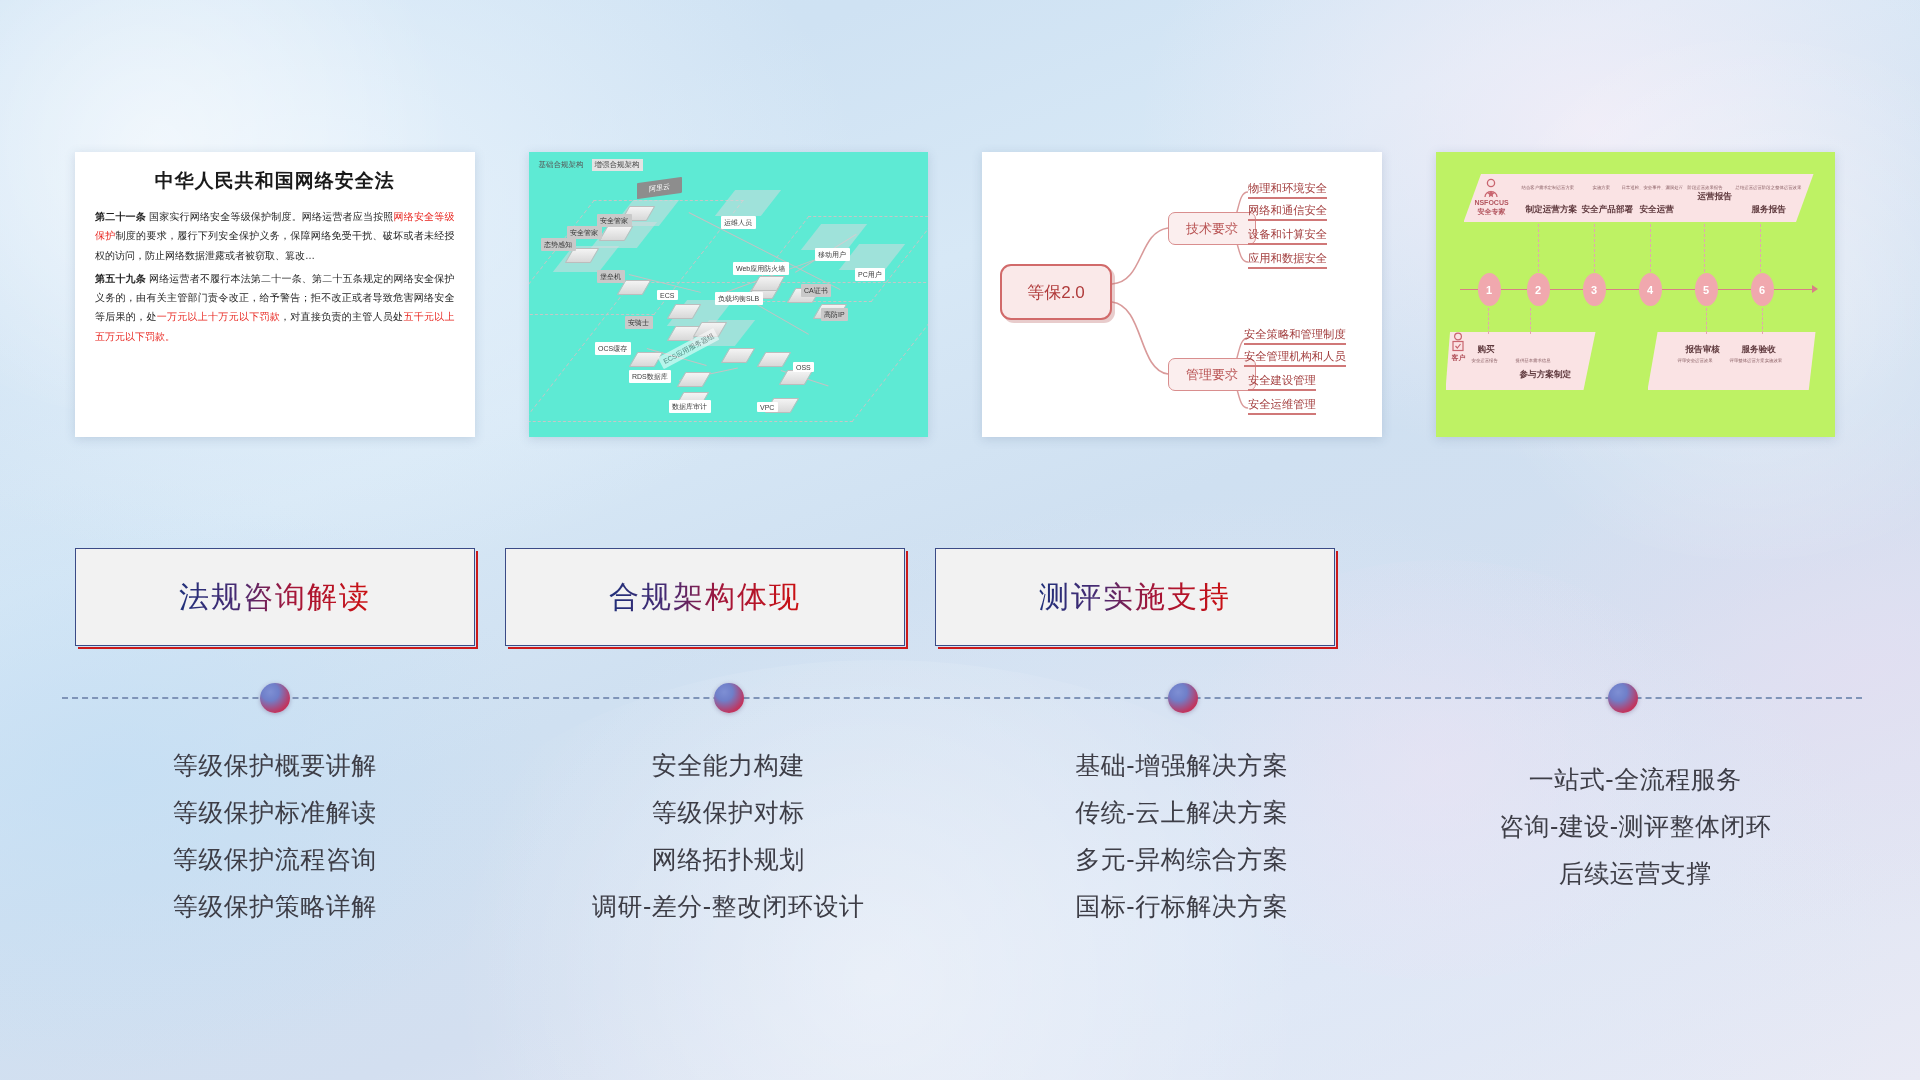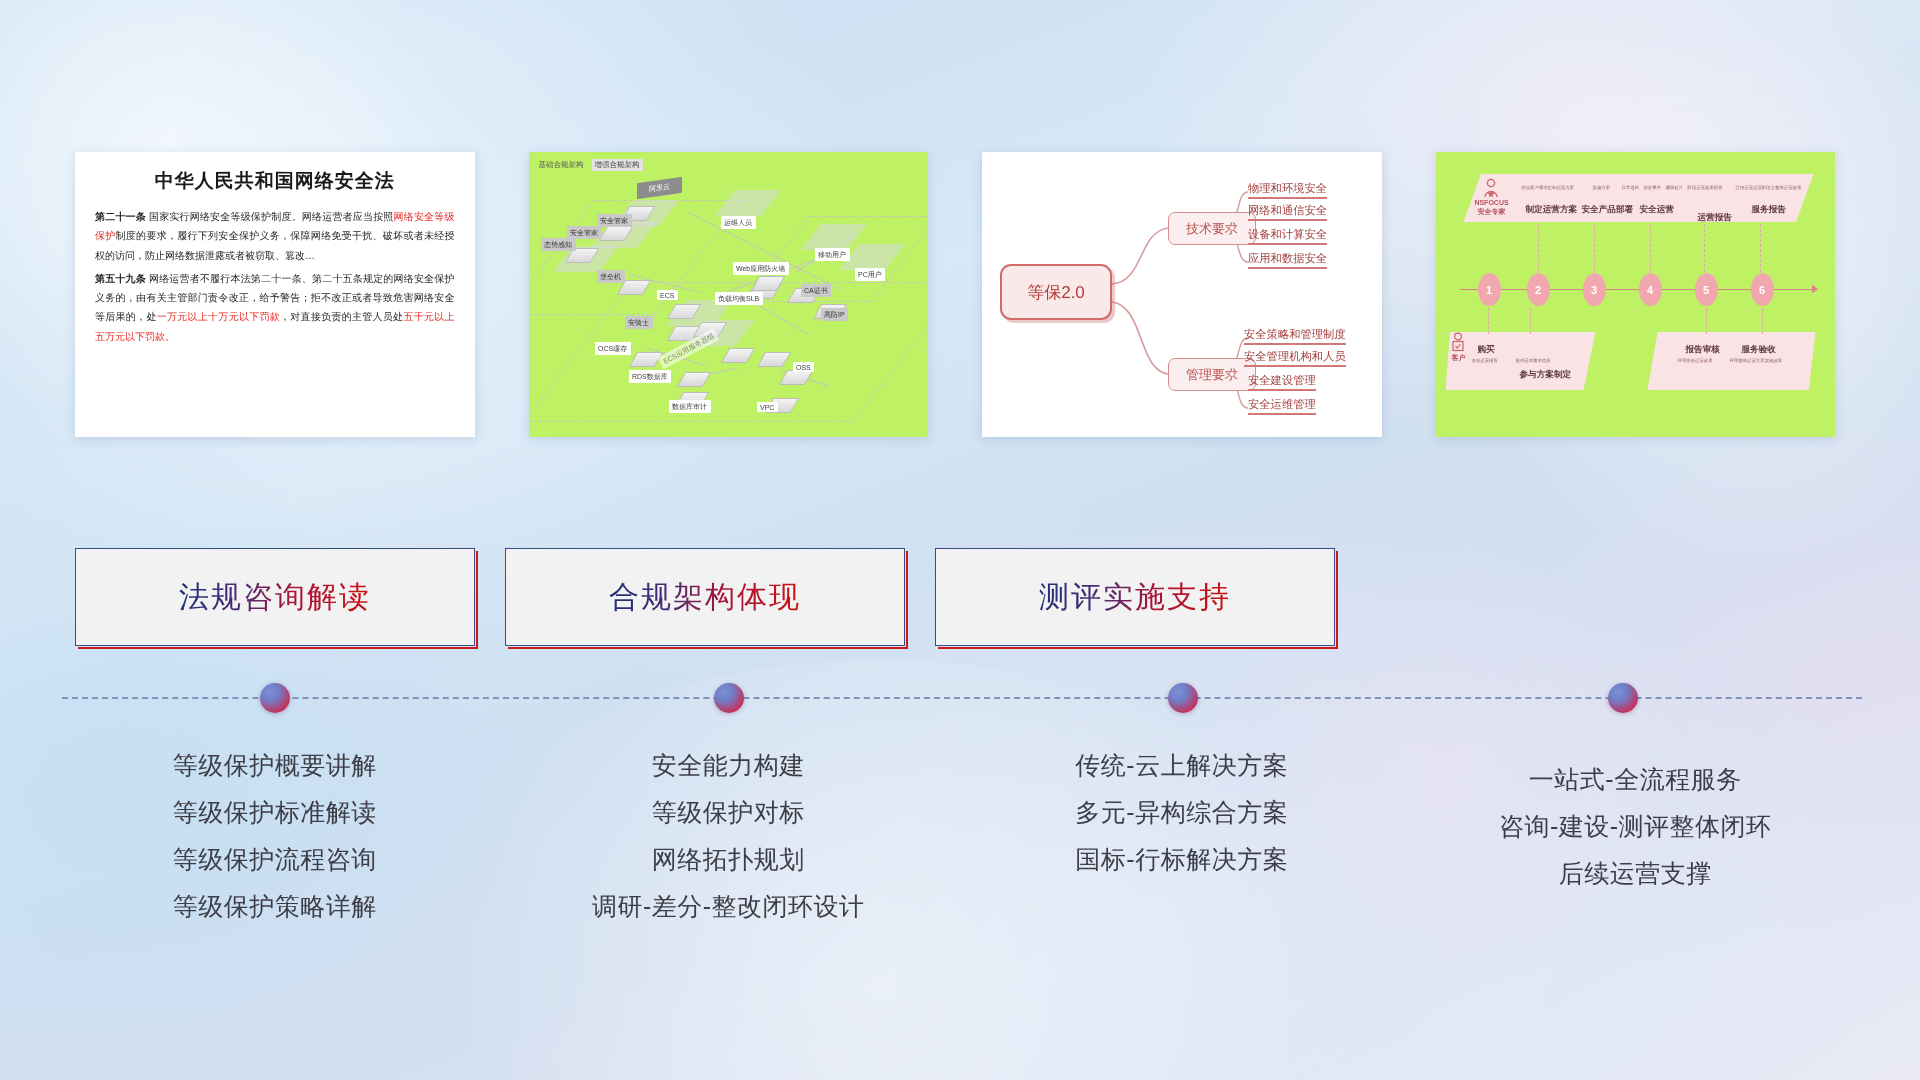--- a/index.html
+++ b/index.html
@@ -66,21 +66,21 @@
     font-size: 10px;
     line-height: 1.93;
     color: #1f1f1f;
     text-align: justify;
     margin-bottom: 4px;
   }
   .law-p b { font-weight: bold; }
   .law-p .hl { color: #e8251f; }
 
   
-  .arch { position: relative; width: 100%; height: 100%; background: #bef264; }
+  .arch { position: relative; width: 100%; height: 100%; background: #5eead4; }
   .arch-legend {
     position: absolute; left: 10px; top: 7px;
     display: flex; gap: 8px; align-items: center;
     font-size: 7.5px; color: #555;
   }
   .arch-legend .chip { background: #e3e3e3; color: #444; padding: 1px 3px; }
   .node {
     position: absolute;
     font-size: 7px;
     color: #3c3c3c;
@@ -409,21 +409,21 @@
 
         <div class="rd-top-label" style="left:90px; top:52px;">制定运营方案</div>
         <div class="rd-top-sub" style="left:86px; top:33px;">结合客户需求定制运营方案</div>
 
         <div class="rd-top-label" style="left:146px; top:52px;">安全产品部署</div>
         <div class="rd-top-sub" style="left:157px; top:33px;">实施方案</div>
 
         <div class="rd-top-label" style="left:204px; top:52px;">安全运营</div>
         <div class="rd-top-sub" style="left:186px; top:33px;">日常巡检、安全事件、漏洞处置</div>
 
-        <div class="rd-top-label" style="left:262px; top:60px;">运营报告</div>
+        <div class="rd-top-label" style="left:262px; top:39px;">运营报告</div>
         <div class="rd-top-sub" style="left:252px; top:33px;">阶段运营效果报告</div>
 
         <div class="rd-top-label" style="left:316px; top:52px;">服务报告</div>
         <div class="rd-top-sub" style="left:300px; top:33px;">总结运营运营阶段之整体运营效果</div>
 
         <div class="rd-axis"></div>
         <div class="rd-arrow"></div>
 
         <div class="rd-tick" style="left:102px; top:72px; height:48px;"></div>
         <div class="rd-tick" style="left:158px; top:72px; height:48px;"></div>
@@ -492,20 +492,21 @@
     </div>
 
     <div class="list-col">
       <div class="list-item">安全能力构建</div>
       <div class="list-item">等级保护对标</div>
       <div class="list-item">网络拓扑规划</div>
       <div class="list-item">调研-差分-整改闭环设计</div>
     </div>
 
     <div class="list-col">
+      <div class="list-item">基础-增强解决方案</div>
       <div class="list-item">传统-云上解决方案</div>
       <div class="list-item">多元-异构综合方案</div>
       <div class="list-item">国标-行标解决方案</div>
     </div>
 
     <div class="list-col" style="padding-top:14px;">
       <div class="list-item">一站式-全流程服务</div>
       <div class="list-item">咨询-建设-测评整体闭环</div>
       <div class="list-item">后续运营支撑</div>
     </div>

